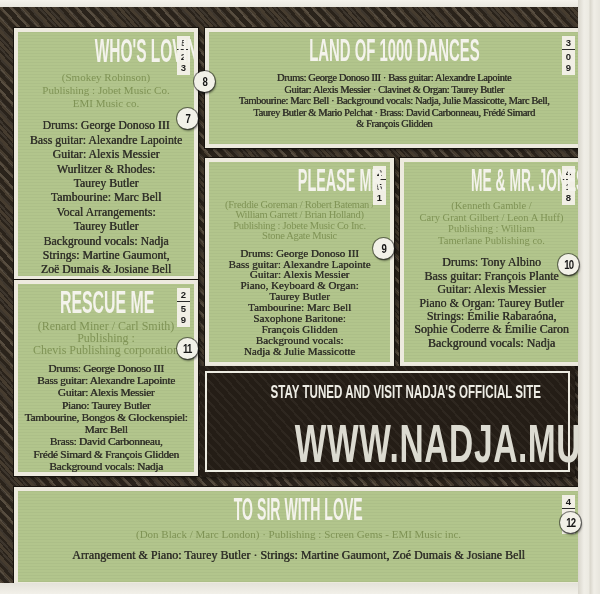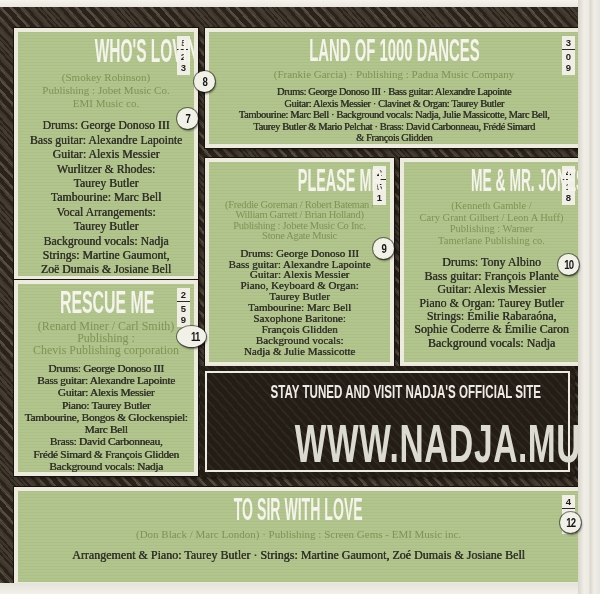--- a/index.html
+++ b/index.html
@@ -65,21 +65,21 @@
   .timebox div{line-height:11px;}
   .timebox div:first-child{border-bottom:1.5px solid #2a2a2a;padding-bottom:1px;margin-bottom:1px;}
 
   
   .badge{position:absolute;width:21px;height:21px;border-radius:50%;background:#f2f1e8;color:#171717;
     display:flex;align-items:center;justify-content:center;font-family:"Liberation Sans",sans-serif;
     font-weight:bold;font-size:12px;z-index:6;
     box-shadow:0 0 0 1px rgba(25,25,25,0.55), 1px 2px 2px rgba(0,0,0,0.45);}
   .badge span{display:inline-block;transform:scale(0.8,1.05);letter-spacing:-1px;}
   .c7{left:177px;top:101px;} .c8{left:194px;top:64px;} .c9{left:373px;top:231px;}
-  .c10{left:558px;top:247px;} .c11{left:177px;top:319px;padding-left:8px;} .c12{left:560px;top:505px;}
+  .c10{left:558px;top:247px;} .c11{left:177px;top:331px;} .c12{left:560px;top:505px;}
 
   
   .banner{position:absolute;left:200px;top:359px;width:375px;height:111px;
     background:repeating-linear-gradient(48deg, rgba(232,222,205,0.05) 0 2px, rgba(0,0,0,0) 2px 7px),#241d16;
     box-shadow:2px 2px 3px rgba(0,0,0,0.45);}
   .banner-inner{position:absolute;left:5px;top:5px;right:5px;bottom:5px;border:2px solid #edece2;
     text-align:center;overflow:visible;}
   .banner-tagline{margin-top:11px;height:18px;line-height:18px;}
   .banner-tagline span{display:inline-block;white-space:nowrap;transform:scale(0.68,1.05);transform-origin:50% 50%;
     font-weight:bold;font-size:17px;color:#edece4;}
@@ -120,23 +120,20 @@
         </div>
     </section>
 
     <section class="box b2">
       <div class="timebox">
           <div>3</div>
           <div>0</div>
           <div>9</div>
         </div>
       <div class="title-row"><span class="title">LAND OF 1000 DANCES</span></div>
-      <div class="pub">
-          <div>(Frankie Garcia)  ·  Publishing : Padua Music Company</div>
-        </div>
       <div class="credits">
           <div>Drums: George Donoso III  ·  Bass guitar: Alexandre Lapointe</div>
           <div>Guitar: Alexis Messier  ·  Clavinet &amp; Organ: Taurey Butler</div>
           <div>Tambourine: Marc Bell  ·  Background vocals:  Nadja, Julie Massicotte, Marc Bell,</div>
           <div>Taurey Butler &amp; Mario Pelchat  ·  Brass: David Carbonneau, Frédé Simard</div>
           <div>&amp; François Glidden</div>
         </div>
     </section>
 
     <section class="box b3">
@@ -169,21 +166,21 @@
     <section class="box b4">
       <div class="timebox">
           <div>4</div>
           <div>1</div>
           <div>8</div>
         </div>
       <div class="title-row"><span class="title">ME &amp; MR. JONES</span></div>
       <div class="pub">
           <div>(Kenneth Gamble /</div>
           <div>Cary Grant Gilbert / Leon A Huff)</div>
-          <div>Publishing : Warner</div>
+          <div>Publishing : William</div>
           <div>Tamerlane Publishing co.</div>
         </div>
       <div class="credits">
           <div>Drums: Tony Albino</div>
           <div>Bass guitar: François Plante</div>
           <div>Guitar: Alexis Messier</div>
           <div>Piano &amp; Organ: Taurey Butler</div>
           <div>Strings: Émilie Rabaraóna,</div>
           <div>Sophie Coderre &amp; Émilie Caron</div>
           <div>Background vocals: Nadja</div>

